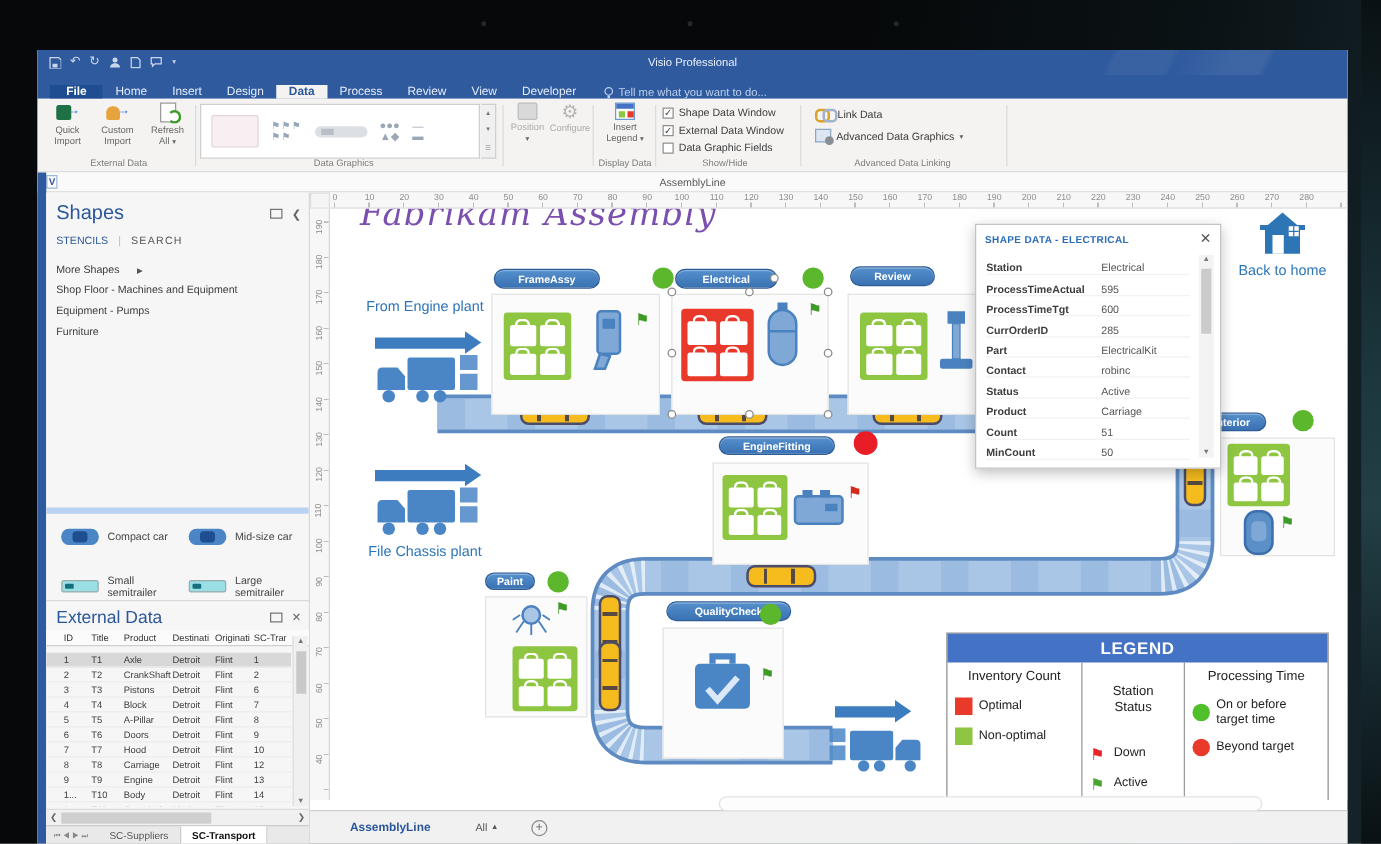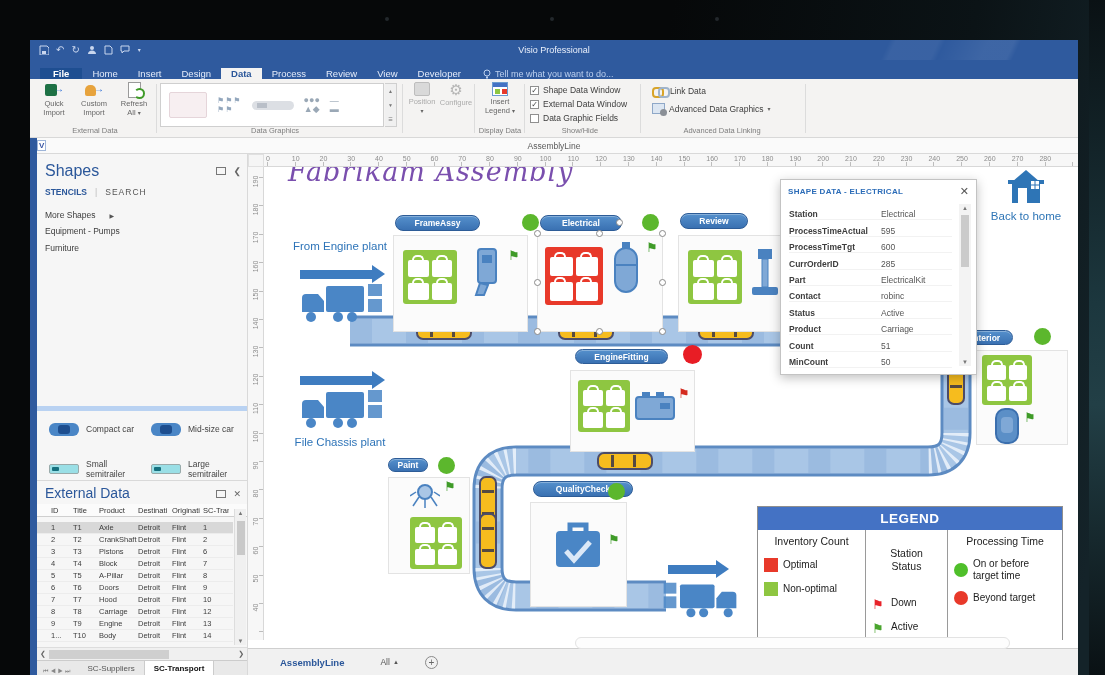--- a/index.html
+++ b/index.html
@@ -70,21 +70,21 @@
   .vdoc{width:9px;height:11px;background:#fff;border:1px solid #9db4d8;margin-left:7px;position:relative}
   .vdoc::before{content:"V";position:absolute;left:1px;top:0;font-size:8px;font-weight:bold;color:#3955a3}
   .accent-left{position:absolute;left:0;top:98px;width:7px;bottom:0;background:#2f5a9e}
   
   .shapes-panel{position:absolute;left:7px;top:114px;width:211px;height:326px;background:#f6f6f6;border-right:1px solid #d9d9d9;overflow:hidden}
   .panel-title{font-size:16px;color:#2b579a;padding:8px 0 0 8px}
   .panel-icons{position:absolute;right:6px;top:12px;display:flex;gap:7px;align-items:center;color:#666;font-size:9px}
   .winico{width:10px;height:8px;border:1px solid #777;display:inline-block}
   .stab-row{display:flex;gap:0;padding:7px 0 0 8px;font-size:8.5px;align-items:center}
   .stab-row .sep{color:#bbb;padding:0 8px}
-  .stab-sten{color:#2b579a;font-weight:bold}
+  .stab-sten{color:#2b579a;font-weight:normal}
   .stab-sea{color:#555;letter-spacing:1px}
   .stencil-row{font-size:8.5px;color:#3c3c3c;padding:5px 0 0 8px;height:17px}
   .more-shapes{font-size:8.5px;color:#3c3c3c;padding:13px 0 0 8px;height:24px}
   .more-shapes b{font-size:6px;color:#555;padding-left:14px;font-weight:normal}
   .sel-bar{position:absolute;left:0;top:252px;width:100%;height:5px;background:#b9d2f2}
   .shape-grid{position:absolute;left:4px;top:262px;right:2px;display:grid;grid-template-columns:1fr 1fr;row-gap:14px}
   .shape-item{display:flex;align-items:center;gap:7px;height:26px;padding-left:8px}
   .slabel{font-size:8.5px;color:#444;line-height:1.2;width:52px}
   .ico{width:30px;height:13px;flex:none;border-radius:6px;background:#4a86c6;position:relative}
   .ico::after{content:"";position:absolute;left:9px;top:2px;right:9px;bottom:2px;background:#1d4e8f;border-radius:3px}
@@ -102,21 +102,21 @@
   .xd-rows{position:absolute;left:0;top:41px;right:14px;height:123px;overflow:hidden}
   .xd-row{display:flex;height:12px;align-items:center;padding-left:14px;border-bottom:1px solid #ececec}
   .xd-row:nth-child(1){background:#d8d8d8}
   .xc{color:#3d3d3d}
   .vscroll{position:absolute;right:1px;top:28px;width:12px;height:136px;background:#f0f0f0;border-left:1px solid #ddd;font-size:6px;color:#777;text-align:center}
   .vscroll .thumb{position:absolute;left:2px;top:12px;width:8px;height:34px;background:#c9c9c9}
   .vscroll .up{position:absolute;top:1px;left:0;right:0}.vscroll .dn{position:absolute;bottom:1px;left:0;right:0}
   .xd-hscroll{position:absolute;left:0;top:166px;right:0;height:13px;background:#f0f0f0;border-top:1px solid #ddd}
   .xd-hscroll .thumb{position:absolute;left:12px;top:2px;width:120px;height:9px;background:#cfcfcf}
   .xd-hscroll .ar{position:absolute;top:2px;font-size:7px;color:#666}
-  .sheet-tabs{position:absolute;left:0;top:179px;right:0;bottom:0;background:#e9e9e9;display:flex;align-items:flex-end;border-top:1px solid #ccc}
+  .sheet-tabs{position:absolute;left:0;top:179px;right:0;bottom:0;background:#e9e9e9;display:flex;align-items:center;border-top:1px solid #ccc}
   .navbtns{font-size:6px;color:#888;letter-spacing:2px;padding:0 6px}
   .sheet-tab{font-size:8px;color:#555;padding:2px 9px;height:100%;display:flex;align-items:center}
   .sheet-tab[data-selected="true"]{background:#fff;color:#111;font-weight:bold;border-left:1px solid #ccc;border-right:1px solid #ccc}
   
   .corner{position:absolute;left:218px;top:114px;width:16px;height:13px;background:#f5f5f5;border:1px solid #e0e0e0}
   .hruler{position:absolute;left:234px;top:114px;width:814px;height:13px;background:#f7f7f7;border-bottom:1px solid #d8d8d8;display:flex;overflow:hidden;
           background-image:repeating-linear-gradient(90deg,#bdbdbd 0 1px,transparent 1px 27.77px);background-size:100% 4px;background-position:3px bottom;background-repeat:no-repeat}
   .hnum{width:27.77px;flex:none;font-size:7px;color:#8d8d8d;text-align:center;transform:translateX(-10px);padding-top:1px}
   .vruler{position:absolute;left:218px;top:127px;width:16px;height:473px;background:#f7f7f7;border-right:1px solid #d8d8d8;overflow:hidden;
           background-image:repeating-linear-gradient(180deg,#bdbdbd 0 1px,transparent 1px 28.4px);background-size:4px 100%;background-position:right 10px;background-repeat:no-repeat}
@@ -355,20 +355,21 @@
       <span class="winico"></span>
       <span>❮</span>
     </div>
     <div class="stab-row">
       <span class="stab-sten">STENCILS</span>
       <span class="sep">|</span>
       <span class="stab-sea">SEARCH</span>
     </div>
     <div class="more-shapes"><span>More Shapes</span><b>▶</b></div>
 
+      <div class="stencil-row">Shop Floor - Machines and Equipment</div>
 
       <div class="stencil-row">Equipment - Pumps</div>
 
       <div class="stencil-row">Furniture</div>
 
     <div class="sel-bar"></div>
     <div class="shape-grid">
 
         <div class="shape-item">
           <span class="ico" data-kind="car"></span>

